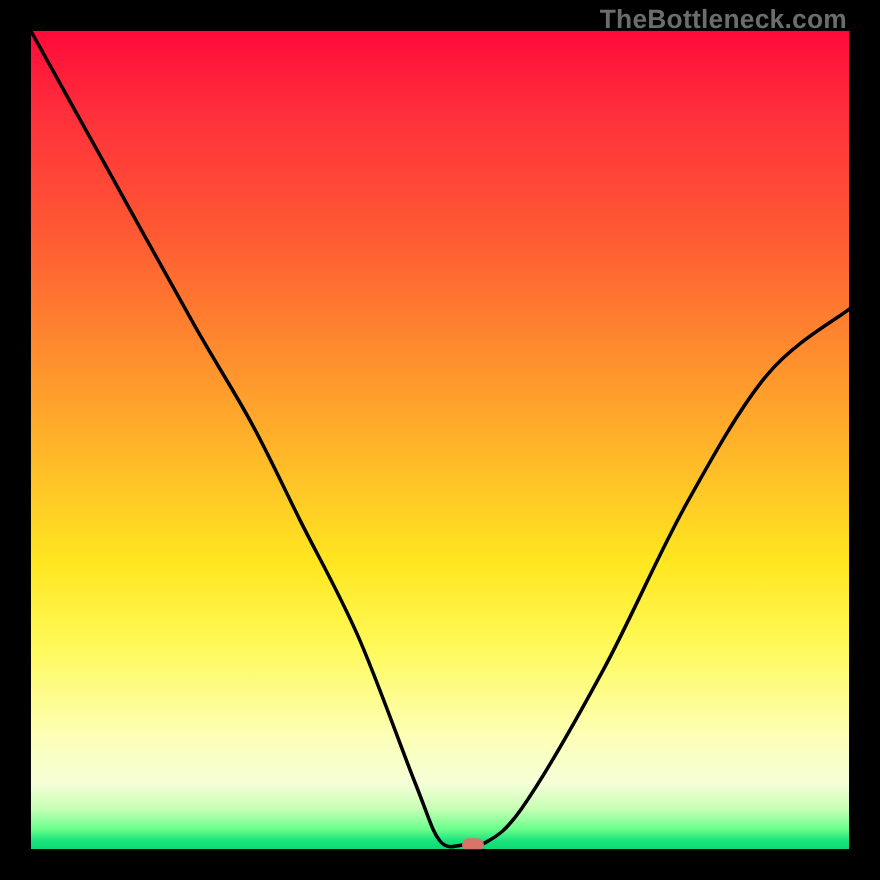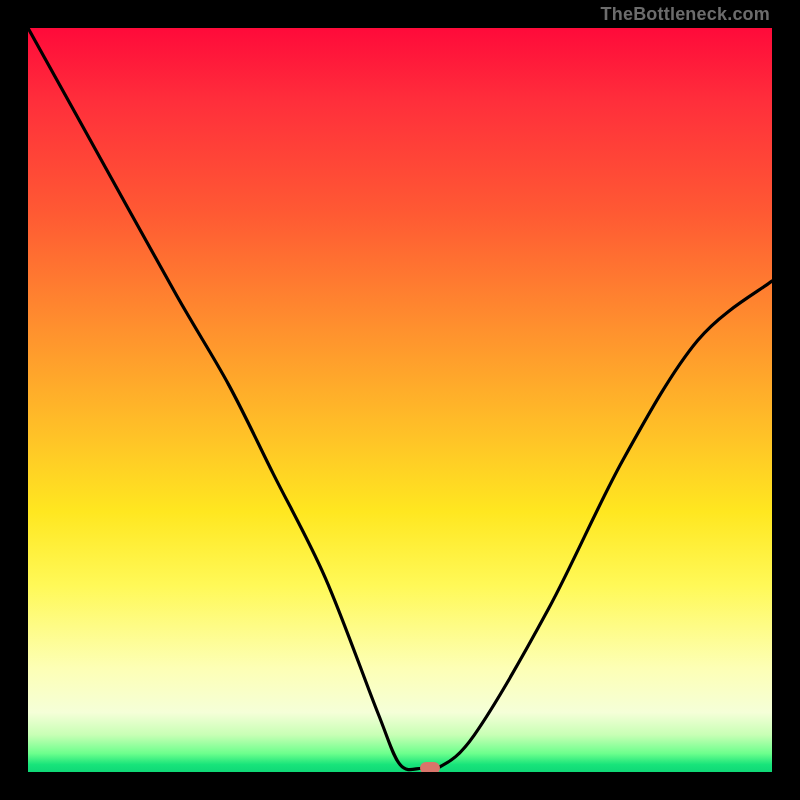--- a/index.html
+++ b/index.html
@@ -55,21 +55,21 @@
     height: 12px;
     border-radius: 7px;
     background: #d9746a;
     transform: translate(-50%, -50%);
   }
   .watermark {
     position: absolute;
     top: 4px;
     right: 30px;
     font-family: Arial, Helvetica, sans-serif;
-    font-size: 18px;
+    font-size: 24px;
     font-weight: 600;
     color: #6c6c6c;
     letter-spacing: 0.2px;
   }
 </style>
 </head>
 <body>
 
 <div class="frame">
   <div class="watermark">TheBottleneck.com</div>

